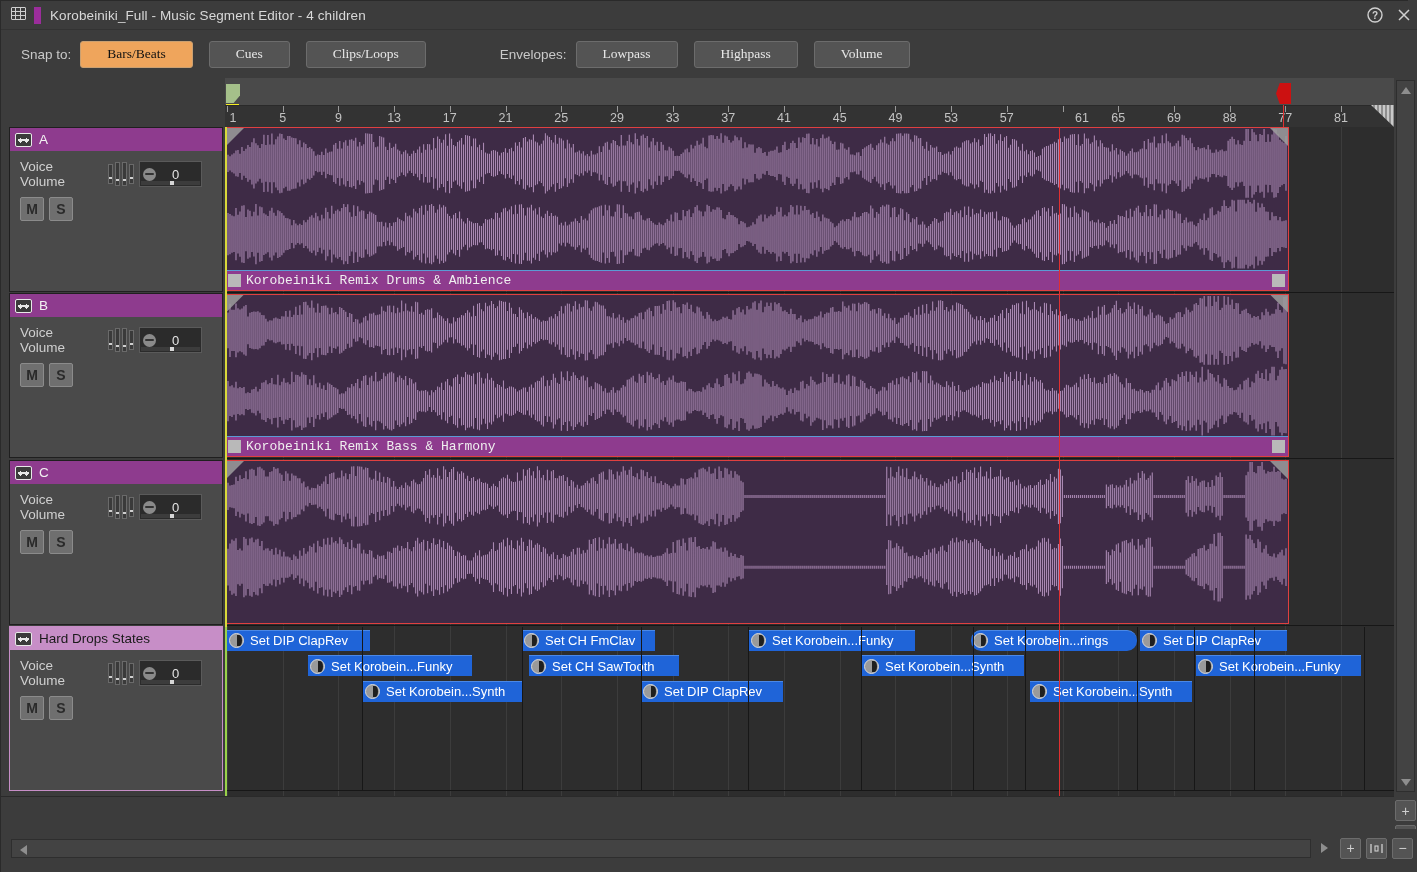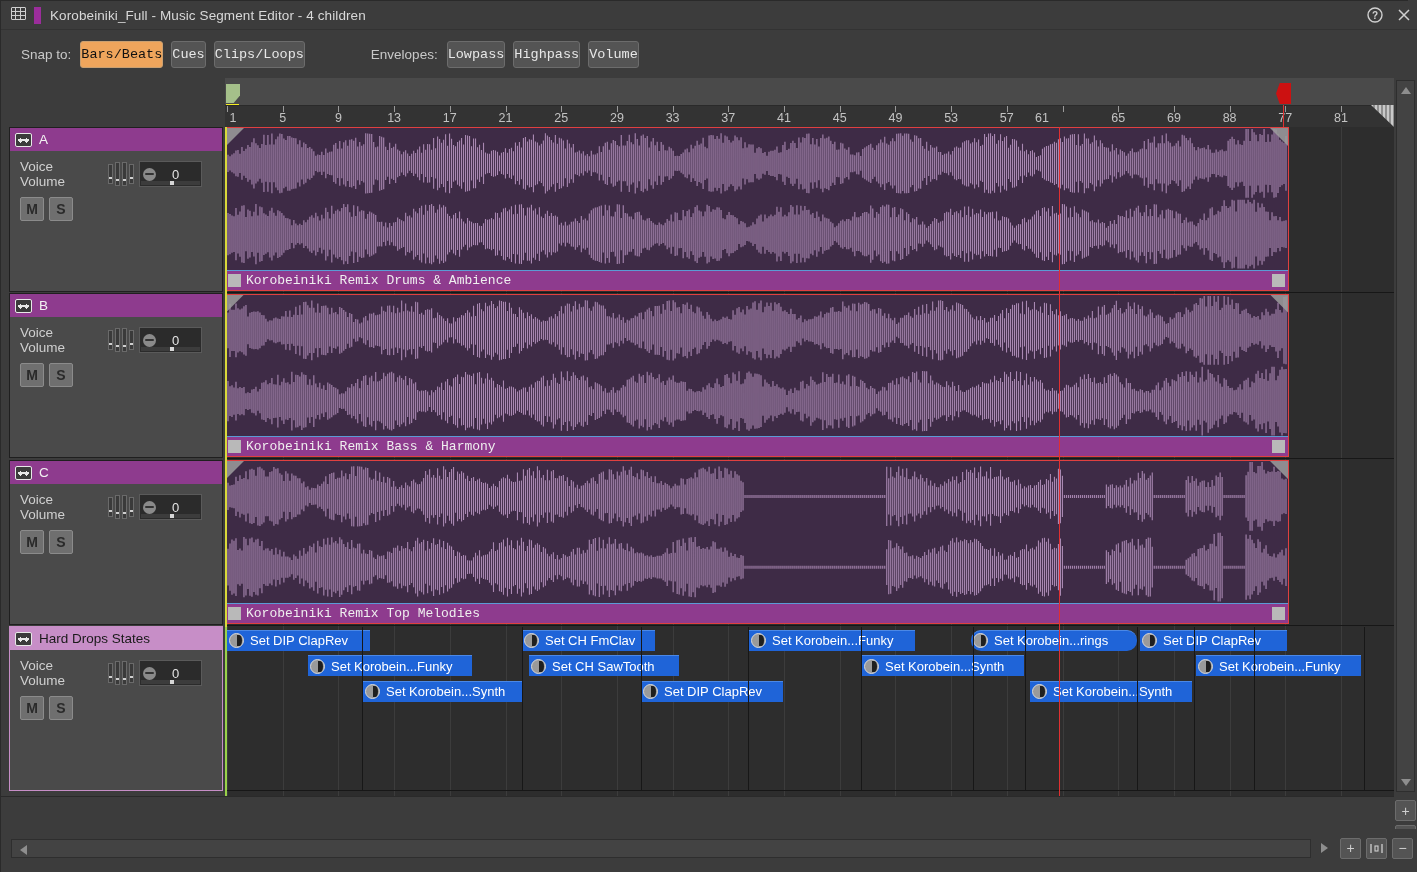--- a/index.html
+++ b/index.html
@@ -49,29 +49,29 @@
   
   .toolbar {
     position: absolute; left: 0; top: 29px; width: 1417px; height: 48px;
     background: #3c3c3c;
     display: flex; align-items: center;
   }
   .tool-label {
     font-size: 13.5px; color: #c9c9c9; margin-right: 9px;
   }
   .tbtn {
-    height: 27px; padding: 0 0;
+    height: 27px; padding: 0 26px;
     background: #545454;
     border: 1px solid #6c6c6c;
     border-radius: 3px;
     color: #e8e8e8;
     font-size: 13.5px;
-    font-family: Liberation Mono, monospace;
+    font-family: Liberation Serif, serif;
     display: inline-flex; align-items: center; justify-content: center;
-    margin-right: 8px;
+    margin-right: 16px;
     cursor: default;
   }
   .tbtn.active {
     background: #efa55c; border-color: #caa071; color: #111;
   }
 
   
   .main {
     position: absolute; left: 0; top: 77px; width: 1417px; height: 795px;
     background: #3c3c3c;
@@ -523,21 +523,21 @@
           <div class="ticknum" style="left: 559px;">41</div>
           <div class="tick" style="left: 614.7px;"></div>
           <div class="ticknum" style="left: 614.7px;">45</div>
           <div class="tick" style="left: 670.4px;"></div>
           <div class="ticknum" style="left: 670.4px;">49</div>
           <div class="tick" style="left: 726.1px;"></div>
           <div class="ticknum" style="left: 726.1px;">53</div>
           <div class="tick" style="left: 781.8px;"></div>
           <div class="ticknum" style="left: 781.8px;">57</div>
           <div class="tick" style="left: 837.5px;"></div>
-          <div class="ticknum" style="left: 801px; padding-left: 32px;">61</div>
+          <div class="ticknum" style="left: 841px; padding-left: 32px;">61</div>
           <div class="tick" style="left: 893.2px;"></div>
           <div class="ticknum" style="left: 893.2px;">65</div>
           <div class="tick" style="left: 948.9px;"></div>
           <div class="ticknum" style="left: 948.9px;">69</div>
           <div class="tick" style="left: 1004.6px;"></div>
           <div class="ticknum" style="left: 1004.6px;">88</div>
           <div class="tick" style="left: 1060.3px;"></div>
           <div class="ticknum" style="left: 1060.3px;">77</div>
           <div class="tick" style="left: 1116px;"></div>
           <div class="ticknum" style="left: 1116px;">81</div>
@@ -605,25 +605,20 @@
         <div class="lane-sep" style="top: 497.5px;"></div>
         <div class="clip" style="left: 0px; top: 333px; width: 1064px; height: 163.5px;">
           <div class="clip-wave" style="height: 141.5px;">
             <svg viewBox="0 0 1064 141.5" preserveAspectRatio="none">
               <path d="M0 24.332087448479946 L0 46.417912551520054 M2 21.68375045067537 L2 49.06624954932463 M4 24.538581265272438 L4 46.21141873472756 M6 23.997853018186238 L6 46.752146981813766 M8 23.43071094857114 L8 47.31928905142886 M10 15.727891621262053 L10 55.02210837873795 M12 19.9220841106782 L12 50.8279158893218 M14 14.242698082345871 L14 56.50730191765413 M16 17.989602276350734 L16 52.76039772364926 M18 16.94991607107922 L18 53.800083928920785 M20 10.139699737554764 L20 60.610300262445236 M22 18.22004603256811 L22 52.529953967431894 M24 8.491830421755154 L24 62.258169578244846 M26 7.785511415889264 L26 62.96448858411074 M28 8.782069876557344 L28 61.967930123442656 M30 14.817029141514894 L30 55.932970858485106 M32 6.1772609140867445 L32 64.57273908591326 M34 5.820166805786567 L34 64.92983319421343 M36 7.6174229454946705 L36 63.13257705450533 M38 9.325537109408891 L38 61.42446289059111 M40 15.48797604918973 L40 55.262023950810274 M42 15.396035303160009 L42 55.353964696839995 M44 10.892267322971826 L44 59.857732677028174 M46 10.326915106515298 L46 60.4230848934847 M48 5.95841427045379 L48 64.79158572954621 M50 7.7858118701382715 L50 62.964188129861725 M52 7.1369599465208005 L52 63.613040053479196 M54 12.221572040355834 L54 58.52842795964416 M56 13.85307165952872 L56 56.89692834047128 M58 20.080528468786344 L58 50.66947153121366 M60 10.157413615448817 L60 60.59258638455118 M62 12.469068915582113 L62 58.28093108441789 M64 19.65972403362146 L64 51.09027596637854 M66 12.51117740971814 L66 58.238822590281856 M68 14.475033660581424 L68 56.274966339418576 M70 14.74018102907052 L70 56.00981897092948 M72 17.18232579790936 L72 53.56767420209064 M74 17.165301461962365 L74 53.584698538037635 M76 22.28140719874713 L76 48.46859280125287 M78 20.482694802810904 L78 50.267305197189096 M80 26.260786821442835 L80 44.489213178557165 M82 25.235650272722445 L82 45.514349727277555 M84 28.679619101962704 L84 42.07038089803729 M86 26.665255933530734 L86 44.08474406646927 M88 26.897309117224836 L88 43.852690882775164 M90 27.201302248853263 L90 43.54869775114673 M92 23.42222991667253 L92 47.327770083327465 M94 24.952089377115158 L94 45.79791062288484 M96 22.80491054279381 L96 47.945089457206194 M98 20.395036470451274 L98 50.354963529548726 M100 15.28391089194021 L100 55.46608910805979 M102 22.947737277717934 L102 47.802262722282066 M104 13.005639812856156 L104 57.74436018714384 M106 11.950156010728012 L106 58.79984398927199 M108 11.61379064105077 L108 59.13620935894923 M110 17.916755020114756 L110 52.833244979885244 M112 16.63717825935942 L112 54.112821740640584 M114 16.730251948999427 L114 54.019748051000576 M116 9.394890558299586 L116 61.355109441700414 M118 15.181967468515268 L118 55.56803253148473 M120 12.177914934725063 L120 58.57208506527493 M122 18.26983751240734 L122 52.480162487592665 M124 12.929233890033732 L124 57.82076610996627 M126 5.53041390951709 L126 65.2195860904829 M128 5.371537491990612 L128 65.37846250800939 M130 15.030520385264722 L130 55.71947961473528 M132 5.372691410813058 L132 65.37730858918694 M134 5.465554975495007 L134 65.28444502450499 M136 5.686597967698383 L136 65.06340203230161 M138 8.521033397113772 L138 62.22896660288623 M140 6.407444920612932 L140 64.34255507938707 M142 7.076281382224874 L142 63.67371861777512 M144 16.506155243730003 L144 54.24384475626999 M146 18.80375045594349 L146 51.94624954405651 M148 17.83182149133617 L148 52.91817850866383 M150 9.732886232220533 L150 61.01711376777946 M152 19.865449929175764 L152 50.88455007082423 M154 11.604049654199287 L154 59.14595034580071 M156 21.109451941796046 L156 49.640548058203954 M158 15.738451532666556 L158 55.01154846733344 M160 21.642183350522977 L160 49.10781664947702 M162 16.07717706455708 L162 54.67282293544292 M164 17.316157873239874 L164 53.433842126760126 M166 25.868362616247932 L166 44.881637383752064 M168 19.982917866155056 L168 50.767082133844944 M170 25.552424248408613 L170 45.19757575159139 M172 28.060632594711976 L172 42.689367405288024 M174 26.051854043793078 L174 44.69814595620692 M176 24.232212207838895 L176 46.5177877921611 M178 27.036481437562635 L178 43.713518562437365 M180 21.523423431180145 L180 49.22657656881985 M182 24.27835179469922 L182 46.47164820530078 M184 25.56877829240123 L184 45.181221707598766 M186 19.928778927669846 L186 50.821221072330154 M188 18.390764098083736 L188 52.359235901916264 M190 21.449097408005905 L190 49.300902591994095 M192 23.36934086413538 L192 47.38065913586462 M194 22.99258566820208 L194 47.75741433179792 M196 20.58904742103058 L196 50.16095257896942 M198 16.98861025616022 L198 53.76138974383978 M200 9.925972147856228 L200 60.82402785214377 M202 13.72792800445383 L202 57.02207199554617 M204 8.314756067658813 L204 62.43524393234119 M206 16.407667514019348 L206 54.34233248598065 M208 14.01960595450307 L208 56.73039404549693 M210 16.764020024224738 L210 53.985979975775265 M212 7.151488755490075 L212 63.59851124450992 M214 14.680441515820696 L214 56.0695584841793 M216 18.292704843095656 L216 52.457295156904344 M218 5.358833779510302 L218 65.3911662204897 M220 8.608410587341538 L220 62.14158941265846 M222 16.02707094735401 L222 54.722929052645995 M224 11.023128364128425 L224 59.726871635871575 M226 7.985211719902171 L226 62.76478828009783 M228 6.045061281230495 L228 64.70493871876951 M230 19.07571284511381 L230 51.67428715488619 M232 10.424743191714676 L232 60.325256808285324 M234 12.870721077453322 L234 57.879278922546675 M236 10.184204546733916 L236 60.565795453266084 M238 11.859079450819149 L238 58.89092054918085 M240 17.812210137968677 L240 52.93778986203132 M242 14.714317356463106 L242 56.035682643536894 M244 19.98507648930009 L244 50.76492351069991 M246 17.014932783520823 L246 53.73506721647918 M248 16.121027535548826 L248 54.628972464451174 M250 19.99465854065489 L250 50.75534145934511 M252 18.477439259235553 L252 52.27256074076445 M254 17.467540614744657 L254 53.28245938525534 M256 21.08113785375749 L256 49.66886214624251 M258 21.922180917615997 L258 48.827819082384 M260 21.38777150449711 L260 49.36222849550289 M262 22.73623474803584 L262 48.01376525196416 M264 27.071584726007963 L264 43.67841527399204 M266 25.351034640624846 L266 45.398965359375154 M268 22.71045719970912 L268 48.03954280029088 M270 25.016375159244973 L270 45.73362484075503 M272 26.23738136611023 L272 44.51261863388977 M274 20.088063844696453 L274 50.66193615530355 M276 17.443517718765147 L276 53.30648228123485 M278 16.20057165504356 L278 54.54942834495644 M280 17.367577718200383 L280 53.38242228179962 M282 13.846371034802775 L282 56.90362896519723 M284 17.665913282288763 L284 53.08408671771124 M286 20.21478068151078 L286 50.53521931848922 M288 20.91198461948104 L288 49.83801538051896 M290 20.62679410136939 L290 50.12320589863061 M292 11.616519146544842 L292 59.133480853455154 M294 19.668415790658557 L294 51.08158420934144 M296 19.585275624279873 L296 51.16472437572013 M298 8.21071449579026 L298 62.539285504209744 M300 14.662750626144351 L300 56.08724937385565 M302 8.863669515961206 L302 61.886330484038794 M304 6.977320994942453 L304 63.77267900505755 M306 14.463890343490341 L306 56.28610965650966 M308 10.280780923830886 L308 60.46921907616911 M310 17.192072198029997 L310 53.55792780197 M312 5.360755396589543 L312 65.38924460341046 M314 9.189254540609781 L314 61.56074545939022 M316 16.731956557628894 L316 54.01804344237111 M318 14.116302507143946 L318 56.63369749285606 M320 19.34930837543109 L320 51.40069162456891 M322 8.7398933772374 L322 62.0101066227626 M324 19.14908520824909 L324 51.60091479175091 M326 10.22875040677296 L326 60.52124959322704 M328 9.097321193714631 L328 61.652678806285365 M330 17.022425795926708 L330 53.72757420407329 M332 17.1962159966513 L332 53.553784003348696 M334 14.855114724208281 L334 55.89488527579172 M336 15.09326555355505 L336 55.65673444644495 M338 14.003746125139052 L338 56.74625387486095 M340 19.892949369429033 L340 50.85705063057097 M342 16.371136178703992 L342 54.37886382129601 M344 25.09927731957818 L344 45.65072268042182 M346 18.902728503086387 L346 51.84727149691361 M348 20.549684178753246 L348 50.200315821246754 M350 26.52357658592306 L350 44.22642341407694 M352 23.774669557120433 L352 46.97533044287957 M354 27.752991444187955 L354 42.997008555812045 M356 24.70970288950162 L356 46.04029711049838 M358 24.23994137698346 L358 46.51005862301654 M360 22.06337979223321 L360 48.686620207766794 M362 19.872196355410694 L362 50.87780364458931 M364 22.21197006999031 L364 48.538029930009685 M366 17.2922176675113 L366 53.457782332488705 M368 16.27492977862339 L368 54.47507022137661 M370 20.05539767455077 L370 50.69460232544923 M372 22.763783071682596 L372 47.986216928317404 M374 12.987424792513107 L374 57.76257520748689 M376 11.584967989310602 L376 59.1650320106894 M378 10.616058988514744 L378 60.133941011485256 M380 18.49390423035358 L380 52.25609576964642 M382 18.826488409133333 L382 51.92351159086667 M384 8.142331938696383 L384 62.60766806130361 M386 8.869073532058927 L386 61.88092646794107 M388 13.286358862067583 L388 57.46364113793241 M390 18.133808210053783 L390 52.616191789946214 M392 10.479044902593426 L392 60.27095509740657 M394 14.447336317317273 L394 56.30266368268273 M396 10.760636450079367 L396 59.98936354992063 M398 5.337541686899193 L398 65.41245831310081 M400 9.510157829174588 L400 61.23984217082541 M402 13.684112455701573 L402 57.06588754429843 M404 8.791497615197379 L404 61.95850238480262 M406 5.789211680715457 L406 64.96078831928455 M408 14.88544516691583 L408 55.86455483308417 M410 16.19228815891467 L410 54.55771184108533 M412 12.35500250047269 L412 58.39499749952731 M414 18.296324395778072 L414 52.45367560422193 M416 8.416759421768315 L416 62.33324057823168 M418 9.194885803281181 L418 61.55511419671882 M420 15.243530105928695 L420 55.5064698940713 M422 10.975704329756628 L422 59.774295670243376 M424 17.033242928064976 L424 53.71675707193502 M426 15.320579517880983 L426 55.42942048211901 M428 21.112273776829873 L428 49.63772622317013 M430 15.30655561913878 L430 55.44344438086122 M432 22.18210004673643 L432 48.56789995326357 M434 22.2839757359736 L434 48.4660242640264 M436 19.992588275330952 L436 50.75741172466905 M438 24.086312716176586 L438 46.663687283823414 M440 21.71042539758951 L440 49.03957460241049 M442 23.06187772797352 L442 47.688122272026476 M444 24.499900868793077 L444 46.25009913120692 M446 27.21766231528622 L446 43.53233768471378 M448 25.297940130003056 L448 45.452059869996944 M450 22.635021670861406 L450 48.114978329138594 M452 24.47900671147417 L452 46.27099328852583 M454 24.59370383840031 L454 46.15629616159969 M456 17.141445638651795 L456 53.608554361348205 M458 17.827008919692993 L458 52.92299108030701 M460 23.500716172886555 L460 47.249283827113445 M462 18.106318883233676 L462 52.643681116766324 M464 17.240001009771053 L464 53.50999899022895 M466 16.299006026245085 L466 54.45099397375492 M468 17.621589432434583 L468 53.12841056756542 M470 11.43298511471724 L470 59.31701488528276 M472 16.32725921166813 L472 54.422740788331865 M474 8.56954806265609 L474 62.18045193734391 M476 7.401106334437738 L476 63.34889366556226 M478 6.829369771816207 L478 63.920630228183796 M480 8.339121945769524 L480 62.41087805423048 M482 10.525770701683086 L482 60.224229298316914 M484 5.650217598461612 L484 65.09978240153839 M486 12.749748569343627 L486 58.00025143065638 M488 12.17642764484965 L488 58.57357235515035 M490 7.5128046521590655 L490 63.23719534784094 M492 18.120598178241583 L492 52.62940182175842 M494 5.5600078690848065 L494 65.18999213091519 M496 10.00444364331518 L496 60.745556356684816 M498 16.832220969204553 L498 53.917779030795444 M500 6.634783300676887 L500 64.11521669932311 M502 7.524787496704782 L502 63.22521250329522 M504 13.145717105736338 L504 57.60428289426366 M506 9.797207571690784 L506 60.952792428309216 M508 16.752573574739046 L508 53.997426425260954 M510 10.156811023958145 L510 60.59318897604186 M512 13.19982414963474 L512 57.550175850365264 M514 14.604407731728244 L514 56.145592268271756 M516 19.85758501629421 L516 50.89241498370579 M518 21.220854277667932 L518 49.52914572233207 M520 33.875 L520 36.875 M522 33.875 L522 36.875 M524 33.875 L524 36.875 M526 33.875 L526 36.875 M528 33.875 L528 36.875 M530 33.875 L530 36.875 M532 33.875 L532 36.875 M534 33.875 L534 36.875 M536 33.875 L536 36.875 M538 33.875 L538 36.875 M540 33.875 L540 36.875 M542 33.875 L542 36.875 M544 33.875 L544 36.875 M546 33.875 L546 36.875 M548 33.875 L548 36.875 M550 33.875 L550 36.875 M552 33.875 L552 36.875 M554 33.875 L554 36.875 M556 33.875 L556 36.875 M558 33.875 L558 36.875 M560 33.875 L560 36.875 M562 33.875 L562 36.875 M564 33.875 L564 36.875 M566 33.875 L566 36.875 M568 33.875 L568 36.875 M570 33.875 L570 36.875 M572 33.875 L572 36.875 M574 33.875 L574 36.875 M576 33.875 L576 36.875 M578 33.875 L578 36.875 M580 33.875 L580 36.875 M582 33.875 L582 36.875 M584 33.875 L584 36.875 M586 33.875 L586 36.875 M588 33.875 L588 36.875 M590 33.875 L590 36.875 M592 33.875 L592 36.875 M594 33.875 L594 36.875 M596 33.875 L596 36.875 M598 33.875 L598 36.875 M600 33.875 L600 36.875 M602 33.875 L602 36.875 M604 33.875 L604 36.875 M606 33.875 L606 36.875 M608 33.875 L608 36.875 M610 33.875 L610 36.875 M612 33.875 L612 36.875 M614 33.875 L614 36.875 M616 33.875 L616 36.875 M618 33.875 L618 36.875 M620 33.875 L620 36.875 M622 33.875 L622 36.875 M624 33.875 L624 36.875 M626 33.875 L626 36.875 M628 33.875 L628 36.875 M630 33.875 L630 36.875 M632 33.875 L632 36.875 M634 33.875 L634 36.875 M636 33.875 L636 36.875 M638 33.875 L638 36.875 M640 33.875 L640 36.875 M642 33.875 L642 36.875 M644 33.875 L644 36.875 M646 33.875 L646 36.875 M648 33.875 L648 36.875 M650 33.875 L650 36.875 M652 33.875 L652 36.875 M654 33.875 L654 36.875 M656 33.875 L656 36.875 M658 33.875 L658 36.875 M660 33.875 L660 36.875 M662 5.8708678193816475 L662 64.87913218061836 M664 17.372464222593546 L664 53.37753577740645 M666 6.340536134045966 L666 64.40946386595404 M668 15.52028184505799 L668 55.229718154942006 M670 16.78879528341069 L670 53.96120471658931 M672 10.969896217782793 L672 59.78010378221721 M674 5.6153849779206695 L674 65.13461502207933 M676 14.785362433671004 L676 55.964637566328996 M678 7.717512268058531 L678 63.03248773194147 M680 16.227205169819722 L680 54.522794830180274 M682 7.3157347737282485 L682 63.43426522627175 M684 17.99821558539713 L684 52.75178441460287 M686 18.186707368229328 L686 52.56329263177067 M688 15.146552622435923 L688 55.60344737756408 M690 10.374997818799912 L690 60.37500218120009 M692 16.180955135722762 L692 54.56904486427724 M694 18.170368482581402 L694 52.5796315174186 M696 13.421389090310559 L696 57.328610909689445 M698 16.998482432706574 L698 53.751517567293426 M700 20.51530551355051 L700 50.23469448644949 M702 16.966088027217147 L702 53.78391197278285 M704 24.535541070194007 L704 46.21445892980599 M706 19.529845506602342 L706 51.22015449339766 M708 24.747833628033334 L708 46.002166371966666 M710 22.195995608750394 L710 48.554004391249606 M712 26.001183466903967 L712 44.74881653309603 M714 26.35657650769869 L714 44.39342349230131 M716 23.252214784022527 L716 47.49778521597747 M718 24.800521539932127 L718 45.94947846006787 M720 20.566970723160402 L720 50.1830292768396 M722 22.154197001539885 L722 48.595802998460115 M724 17.950411402643947 L724 52.79958859735605 M726 20.404849228390045 L726 50.34515077160995 M728 15.473924054335296 L728 55.2760759456647 M730 18.89385698187338 L730 51.856143018126616 M732 15.149030452303204 L732 55.60096954769679 M734 22.42688448364595 L734 48.32311551635405 M736 21.047849042671167 L736 49.70215095732883 M738 10.97434813816243 L738 59.775651861837574 M740 18.981473445680326 L740 51.76852655431968 M742 8.521135555155972 L742 62.22886444484403 M744 10.883795525165304 L744 59.866204474834696 M746 9.080021737093162 L746 61.66997826290684 M748 11.787382280704655 L748 58.962617719295345 M750 6.423795495683631 L750 64.32620450431637 M752 17.1094307368807 L752 53.6405692631193 M754 11.374163926708107 L754 59.37583607329189 M756 5.390496908968572 L756 65.35950309103143 M758 15.402158828010624 L758 55.34784117198937 M760 15.217366689450724 L760 55.53263331054927 M762 10.454422344873574 L762 60.29557765512642 M764 17.39695833382582 L764 53.35304166617418 M766 5.944791951716823 L766 64.80520804828318 M768 17.63751894552919 L768 53.112481054470805 M770 16.020872554076334 L770 54.729127445923666 M772 15.790994948816962 L772 54.95900505118304 M774 15.356613012425903 L774 55.3933869875741 M776 8.780820173259993 L776 61.96917982674 M778 15.449693273887483 L778 55.30030672611252 M780 18.567899169440064 L780 52.18210083055993 M782 16.644907287277846 L782 54.105092712722154 M784 15.887500875380699 L784 54.862499124619305 M786 20.79012471273436 L786 49.95987528726564 M788 20.737605886280534 L788 50.012394113719466 M790 19.304728353495726 L790 51.445271646504274 M792 24.285016208570347 L792 46.46498379142965 M794 18.386288278955103 L794 52.36371172104489 M796 22.820340992325054 L796 47.92965900767494 M798 27.474912524490414 L798 43.27508747550959 M800 25.25827830518079 L800 45.491721694819205 M802 26.390352548921594 L802 44.3596474510784 M804 24.44906955438052 L804 46.30093044561948 M806 24.037428210371125 L806 46.712571789628875 M808 27.082986022170576 L808 43.66701397782943 M810 24.585108300995138 L810 46.16489169900486 M812 23.983685599076654 L812 46.76631440092335 M814 21.02388569279011 L814 49.72611430720989 M816 18.849104151482152 L816 51.90089584851785 M818 23.917748797339293 L818 46.83225120266071 M820 23.26969527907948 L820 47.480304720920515 M822 17.950217145990404 L822 52.79978285400959 M824 19.245945904212167 L824 51.504054095787836 M826 12.926597669174903 L826 57.8234023308251 M828 20.71840396767731 L828 50.03159603232269 M830 15.655507413302356 L830 55.09449258669764 M832 17.412191300717062 L832 53.33780869928294 M834 7.731932993811753 L834 63.01806700618825 M836 8.512142491135087 L836 62.23785750886491 M838 14.66519603112112 L838 56.08480396887888 M840 33.875 L840 36.875 M842 33.875 L842 36.875 M844 33.875 L844 36.875 M846 33.875 L846 36.875 M848 33.875 L848 36.875 M850 33.875 L850 36.875 M852 33.875 L852 36.875 M854 33.875 L854 36.875 M856 33.875 L856 36.875 M858 33.875 L858 36.875 M860 33.875 L860 36.875 M862 33.875 L862 36.875 M864 33.875 L864 36.875 M866 33.875 L866 36.875 M868 33.875 L868 36.875 M870 33.875 L870 36.875 M872 33.875 L872 36.875 M874 33.875 L874 36.875 M876 33.875 L876 36.875 M878 33.875 L878 36.875 M880 33.875 L880 36.875 M882 23.52614902957407 L882 47.22385097042593 M884 25.649239504251064 L884 45.100760495748936 M886 23.803550397389802 L886 46.9464496026102 M888 23.369874396888253 L888 47.38012560311175 M890 27.0100915316422 L890 43.7399084683578 M892 24.26023698109247 L892 46.48976301890753 M894 26.145453509375454 L894 44.60454649062454 M896 24.549896546422623 L896 46.20010345357738 M898 26.623884015035802 L898 44.1261159849642 M900 23.797779169839714 L900 46.952220830160286 M902 18.928875171961753 L902 51.82112482803825 M904 25.42759803260776 L904 45.32240196739224 M906 16.704105164037397 L906 54.0458948359626 M908 22.580615290223875 L908 48.169384709776125 M910 19.3633278055056 L910 51.386672194494395 M912 19.550129739723666 L912 51.199870260276334 M914 11.867398568724077 L914 58.88260143127592 M916 16.977547543632618 L916 53.77245245636738 M918 9.960530663283926 L918 60.789469336716074 M920 12.49024234197611 L920 58.25975765802389 M922 18.65127837811542 L922 52.09872162188458 M924 16.92749012572823 L924 53.82250987427177 M926 14.582447354088647 L926 56.16755264591136 M928 11.436006095813902 L928 59.3139939041861 M930 33.875 L930 36.875 M932 33.875 L932 36.875 M934 33.875 L934 36.875 M936 33.875 L936 36.875 M938 33.875 L938 36.875 M940 33.875 L940 36.875 M942 33.875 L942 36.875 M944 33.875 L944 36.875 M946 33.875 L946 36.875 M948 33.875 L948 36.875 M950 33.875 L950 36.875 M952 33.875 L952 36.875 M954 33.875 L954 36.875 M956 33.875 L956 36.875 M958 33.875 L958 36.875 M960 33.875 L960 36.875 M962 18.98356995880674 L962 51.76643004119326 M964 15.161841430261166 L964 55.58815856973884 M966 21.649218104545586 L966 49.10078189545442 M968 14.975859014728247 L968 55.77414098527176 M970 19.99006839433563 L970 50.75993160566437 M972 17.418124857036556 L972 53.33187514296344 M974 24.704820455908923 L974 46.04517954409108 M976 21.30358208039832 L976 49.44641791960168 M978 19.63740189690055 L978 51.11259810309945 M980 19.510248022962777 L980 51.23975197703722 M982 25.879875083528134 L982 44.870124916471866 M984 21.30877607741761 L984 49.441223922582395 M986 26.032084850674494 L986 44.717915149325506 M988 19.09449795623047 L988 51.65550204376953 M990 24.74399499983466 L990 46.006005000165345 M992 14.622541962810402 L992 56.1274580371896 M994 15.884043929680193 L994 54.86595607031981 M996 11.466870027623834 L996 59.283129972376166 M998 16.01704859631732 L998 54.73295140368268 M1000 33.875 L1000 36.875 M1002 33.875 L1002 36.875 M1004 33.875 L1004 36.875 M1006 33.875 L1006 36.875 M1008 33.875 L1008 36.875 M1010 33.875 L1010 36.875 M1012 33.875 L1012 36.875 M1014 33.875 L1014 36.875 M1016 33.875 L1016 36.875 M1018 33.875 L1018 36.875 M1020 33.875 L1020 36.875 M1022 14.175733307590647 L1022 56.57426669240935 M1024 10.73868329004706 L1024 60.011316709952936 M1026 1.1009100042813742 L1026 69.64908999571863 M1028 1 L1028 69.75 M1030 10.988284155265717 L1030 59.76171584473428 M1032 12.203303611308737 L1032 58.54669638869126 M1034 5.05742188232302 L1034 65.69257811767699 M1036 4.880071580027156 L1036 65.86992841997284 M1038 1 L1038 69.75 M1040 8.656009378335973 L1040 62.09399062166403 M1042 12.482420168663108 L1042 58.26757983133689 M1044 10.226092515722687 L1044 60.523907484277316 M1046 10.951588013555536 L1046 59.798411986444464 M1048 10.524349726697192 L1048 60.225650273302804 M1050 5.832879534440693 L1050 64.91712046555931 M1052 10.998089243981205 L1052 59.751910756018795 M1054 10.112276496211116 L1054 60.637723503788884 M1056 10.53347446619652 L1056 60.21652553380348 M1058 17.444749465556942 L1058 53.30525053444306 M1060 18.466990870170388 L1060 52.28300912982961 M1062 17.81092467268941 L1062 52.93907532731059 " transform="translate(0,0)" stroke="#a988b2" stroke-width="1.1" fill="none"></path>
               <path d="M0 16.30393838734411 L0 54.44606161265589 M2 17.015825684887194 L2 53.73417431511281 M4 11.862863514744255 L4 58.887136485255745 M6 7.628110701435308 L6 63.121889298564696 M8 8.925261895778277 L8 61.82473810422172 M10 6.509544787122067 L10 64.24045521287793 M12 18.281844580940838 L12 52.46815541905916 M14 16.70711445956084 L14 54.04288554043916 M16 18.662721368654353 L16 52.08727863134565 M18 5.358833779510309 L18 65.3911662204897 M20 7.080734022724048 L20 63.669265977275955 M22 13.486809987330815 L22 57.263190012669185 M24 6.654217672964624 L24 64.09578232703538 M26 5.719457324140677 L26 65.03054267585932 M28 10.616096020749833 L28 60.133903979250164 M30 7.788510590040797 L30 62.9614894099592 M32 6.969259364658537 L32 63.78074063534146 M34 14.337432756572557 L34 56.412567243427446 M36 9.372872988531356 L36 61.377127011468644 M38 18.561437326351438 L38 52.18856267364856 M40 16.658431881410348 L40 54.09156811858965 M42 16.492021233871785 L42 54.25797876612822 M44 18.94943119871547 L44 51.80056880128453 M46 17.171016643148416 L46 53.57898335685158 M48 23.095048775613854 L48 47.654951224386146 M50 16.09284073471229 L50 54.65715926528771 M52 22.479784772538363 L52 48.270215227461634 M54 17.98593807422484 L54 52.76406192577516 M56 24.631982002844147 L56 46.11801799715585 M58 20.055837679419852 L58 50.69416232058015 M60 24.795593521161862 L60 45.95440647883814 M62 24.723914635115577 L62 46.02608536488442 M64 25.77697428780015 L64 44.97302571219985 M66 28.180767532025396 L66 42.5692324679746 M68 22.71045719970919 L68 48.03954280029081 M70 24.431564377780436 L70 46.31843562221957 M72 26.893451195465218 L72 43.85654880453478 M74 18.72231215399272 L74 52.02768784600728 M76 24.096014628981607 L76 46.65398537101839 M78 16.20057165504356 L78 54.54942834495644 M80 22.04500636337832 L80 48.70499363662168 M82 19.665371733056 L82 51.084628266944 M84 13.896616392081395 L84 56.8533836079186 M86 15.22013637473722 L86 55.52986362526278 M88 11.740425329755624 L88 59.009574670244376 M90 20.629160242329448 L90 50.12083975767055 M92 8.985681214111377 L92 61.76431878588862 M94 14.623643158747736 L94 56.12635684125226 M96 15.1425421411544 L96 55.6074578588456 M98 6.958789673960766 L98 63.791210326039234 M100 12.711334325761264 L100 58.038665674238736 M102 6.038002839193819 L102 64.71199716080618 M104 13.083368681107988 L104 57.666631318892016 M106 5.483617106702461 L106 65.26638289329753 M108 10.799543030065596 L108 59.95045696993441 M110 9.164287967512251 L110 61.58571203248775 M112 11.79534857268759 L112 58.95465142731241 M114 5.510059827719061 L114 65.23994017228094 M116 7.849898002273104 L116 62.90010199772689 M118 12.303864155189796 L118 58.4461358448102 M120 15.131944933365343 L120 55.61805506663465 M122 10.55459150759258 L122 60.195408492407424 M124 17.35553863017208 L124 53.39446136982792 M126 8.328616770137941 L126 62.42138322986206 M128 15.723462968172225 L128 55.02653703182777 M130 16.378573942088316 L130 54.371426057911684 M132 11.922441639651993 L132 58.82755836034801 M134 11.846883448891937 L134 58.90311655110806 M136 21.7403225679177 L136 49.0096774320823 M138 18.043259400953293 L138 52.70674059904671 M140 21.823449236021546 L140 48.926550763978454 M142 22.249650057283056 L142 48.500349942716944 M144 18.32308529312173 L144 52.42691470687827 M146 18.902728503086387 L146 51.84727149691361 M148 25.676192797321562 L148 45.07380720267844 M150 27.29112845537503 L150 43.45887154462497 M152 22.898990378725998 L152 47.851009621274 M154 24.491612067205505 L154 46.25838793279449 M156 23.905273249877894 L156 46.844726750122106 M158 23.544965217147663 L158 47.20503478285234 M160 27.204431577159397 L160 43.5455684228406 M162 19.872196355410694 L162 50.87780364458931 M164 19.94539125640744 L164 50.80460874359256 M166 21.206595884693428 L166 49.54340411530657 M168 16.05399045652907 L168 54.69600954347093 M170 16.004045439519697 L170 54.7459545604803 M172 13.711354776195435 L172 57.038645223804565 M174 19.075599958351052 L174 51.67440004164895 M176 14.309165289114983 L176 56.440834710885014 M178 16.837698123707955 L178 53.91230187629205 M180 16.264420799634376 L180 54.48557920036562 M182 10.321004259866712 L182 60.42899574013329 M184 17.46080041231213 L184 53.289199587687875 M186 19.494919694456286 L186 51.255080305543714 M188 15.3718743417196 L188 55.378125658280396 M190 8.926674745426144 L190 61.82332525457386 M192 5.994226208779658 L192 64.75577379122035 M194 11.771027665621105 L194 58.978972334378895 M196 10.197233721611997 L196 60.552766278388006 M198 8.0333224508209 L198 62.716677549179096 M200 18.654329687351243 L200 52.09567031264876 M202 9.32853834598113 L202 61.42146165401887 M204 16.913575678740575 L204 53.83642432125943 M206 11.317656373425283 L206 59.43234362657472 M208 6.415336504280191 L208 64.33466349571981 M210 13.115841185591037 L210 57.63415881440896 M212 12.306030164131705 L212 58.443969835868295 M214 7.718694469327534 L214 63.03130553067247 M216 15.402604727164398 L216 55.3473952728356 M218 9.194885803281181 L218 61.55511419671882 M220 17.274963020493864 L220 53.475036979506136 M222 10.975704329756628 L222 59.774295670243376 M224 13.725705562771324 L224 57.024294437228676 M226 14.635202231518385 L226 56.114797768481615 M228 18.3277742328987 L228 52.422225767101295 M230 24.238716708808667 L230 46.51128329119133 M232 19.852199585740927 L232 50.89780041425907 M234 20.76492237584219 L234 49.98507762415781 M236 24.268793926598327 L236 46.48120607340167 M238 23.15988619591787 L238 47.59011380408213 M240 23.719571241233165 L240 47.03042875876683 M242 28.574470169852535 L242 42.17552983014747 M244 28.790191571265982 L244 41.959808428734014 M246 28.72321219577163 L246 42.02678780422837 M248 25.376393686262205 L248 45.373606313737795 M250 21.04062681729689 L250 49.70937318270311 M252 23.697409147030086 L252 47.052590852969914 M254 18.412194395611113 L254 52.33780560438889 M256 24.74452828712107 L256 46.00547171287893 M258 23.45260425234717 L258 47.29739574765283 M260 23.043583820123246 L260 47.706416179876754 M262 22.467913276224763 L262 48.28208672377524 M264 19.657647727790767 L264 51.09235227220923 M266 17.36388256910125 L266 53.38611743089875 M268 10.50425880365274 L268 60.24574119634726 M270 19.30885060801927 L270 51.44114939198073 M272 17.986622820811107 L272 52.76337717918889 M274 11.217211536661566 L274 59.532788463338434 M276 10.583838244716532 L276 60.16616175528347 M278 7.816517752334434 L278 62.933482247665566 M280 14.740346176725616 L280 56.009653823274384 M282 5.951776177337564 L282 64.79822382266244 M284 13.527628971702637 L284 57.22237102829736 M286 8.516842642403528 L286 62.23315735759647 M288 16.238845378817683 L288 54.511154621182314 M290 17.555712438253142 L290 53.19428756174686 M292 8.778052680377524 L292 61.97194731962247 M294 13.754069518150661 L294 56.99593048184934 M296 5.936568117695607 L296 64.8134318823044 M298 9.90825459617973 L298 60.84174540382027 M300 19.301213295457657 L300 51.44878670454234 M302 14.34653667732464 L302 56.403463322675364 M304 7.798188148641863 L304 62.95181185135814 M306 8.506057440316809 L306 62.24394255968319 M308 16.095053397532574 L308 54.654946602467426 M310 12.908921022281046 L310 57.84107897771895 M312 11.55441836308077 L312 59.19558163691923 M314 12.908315751820545 L314 57.841684248179455 M316 20.224196170656224 L316 50.52580382934377 M318 15.249591855860622 L318 55.50040814413938 M320 16.71300175567287 L320 54.03699824432713 M322 21.927878590627895 L322 48.8221214093721 M324 24.507500276682848 L324 46.24249972331715 M326 22.382003706843918 L326 48.36799629315608 M328 20.53343527451046 L328 50.21656472548954 M330 27.20633348281776 L330 43.54366651718224 M332 23.22488528240271 L332 47.52511471759729 M334 27.635247815032965 L334 43.11475218496703 M336 26.17283406080262 L336 44.57716593919738 M338 22.250368999456697 L338 48.4996310005433 M340 23.396047835310714 L340 47.35395216468929 M342 25.022143634341912 L342 45.727856365658084 M344 24.17584954926585 L344 46.57415045073415 M346 20.091206861988482 L346 50.65879313801152 M348 17.239737481793465 L348 53.51026251820653 M350 22.763272750254053 L350 47.98672724974595 M352 16.0283054601078 L352 54.7216945398922 M354 16.029178102466066 L354 54.72082189753394 M356 22.05280229951068 L356 48.69719770048932 M358 18.418591333921672 L358 52.33140866607833 M360 21.08193570502548 L360 49.66806429497452 M362 18.085071257145227 L362 52.66492874285477 M364 7.974606783864669 L364 62.77539321613533 M366 12.240080056636714 L366 58.509919943363286 M368 7.206888290508836 L368 63.543111709491164 M370 6.293376448193239 L370 64.45662355180676 M372 18.89042690420502 L372 51.85957309579498 M374 5.62027136614763 L374 65.12972863385237 M376 16.4067910893355 L376 54.3432089106645 M378 8.090711047658345 L378 62.659288952341655 M380 16.71214836717867 L380 54.03785163282133 M382 12.062488023819874 L382 58.687511976180126 M384 5.58701873268198 L384 65.16298126731802 M386 12.547722789393802 L386 58.2022772106062 M388 11.814464955202453 L388 58.93553504479755 M390 7.213553039266184 L390 63.53644696073381 M392 17.10946361044494 L392 53.64053638955506 M394 12.015391980298087 L394 58.73460801970191 M396 11.142837763329489 L396 59.60716223667051 M398 16.644526417543815 L398 54.105473582456185 M400 18.138591011158173 L400 52.61140898884183 M402 11.843039394187258 L402 58.90696060581274 M404 19.434790177120306 L404 51.315209822879694 M406 15.074174356357108 L406 55.675825643642895 M408 16.754883447786447 L408 53.99511655221355 M410 21.495949810523516 L410 49.25405018947649 M412 20.57051276080631 L412 50.17948723919369 M414 21.556448097624813 L414 49.19355190237519 M416 20.80091818251222 L416 49.94908181748778 M418 21.83686071748566 L418 48.91313928251434 M420 23.96525589901697 L420 46.78474410098303 M422 23.388001520140975 L422 47.361998479859025 M424 24.748793137850498 L424 46.0012068621495 M426 23.507121825877775 L426 47.242878174122225 M428 25.29104693594351 L428 45.45895306405649 M430 24.87540180264738 L430 45.87459819735262 M432 24.057806471774114 L432 46.692193528225886 M434 24.055548046098224 L434 46.694451953901776 M436 24.0128091674836 L436 46.737190832516404 M438 22.132538113241438 L438 48.61746188675856 M440 20.73611116518688 L440 50.013888834813116 M442 16.49915506506241 L442 54.25084493493759 M444 22.002670747046977 L444 48.74732925295302 M446 21.155102492439084 L446 49.594897507560916 M448 10.283689713311208 L448 60.466310286688795 M450 21.070632876139726 L450 49.679367123860274 M452 8.611774576451964 L452 62.138225423548036 M454 7.892521192909246 L454 62.85747880709076 M456 14.271515530467571 L456 56.47848446953243 M458 6.79599635992621 L458 63.95400364007379 M460 10.987339103464443 L460 59.76266089653556 M462 18.843636679052953 L462 51.90636332094705 M464 5.931968703712087 L464 64.81803129628791 M466 5.406387186409372 L466 65.34361281359062 M468 10.339204405989804 L468 60.410795594010196 M470 5.320667115590684 L470 65.42933288440932 M472 15.121207474047225 L472 55.628792525952775 M474 14.136084011258184 L474 56.613915988741816 M476 17.17915069292044 L476 53.570849307079556 M478 16.18796439859524 L478 54.56203560140476 M480 16.895585446744064 L480 53.854414553255936 M482 15.320581983563425 L482 55.42941801643657 M484 17.86230783341967 L484 52.88769216658033 M486 14.73089721578025 L486 56.019102784219754 M488 9.494153858326975 L488 61.255846141673025 M490 10.374997818799912 L490 60.37500218120009 M492 17.004242308247193 L492 53.74575769175281 M494 17.012881342821903 L494 53.7371186571781 M496 15.686498632607162 L496 55.06350136739284 M498 20.076115473358765 L498 50.67388452664123 M500 15.738389367139657 L500 55.01161063286034 M502 18.692704767071678 L502 52.057295232928325 M504 25.089448658390584 L504 45.66055134160942 M506 20.9564595899836 L506 49.793540410016405 M508 24.362186258708512 L508 46.38781374129149 M510 22.195995608750394 L510 48.554004391249606 M512 25.74876481417838 L512 45.00123518582162 M514 26.298716328155862 L514 44.45128367184414 M516 23.252214784022527 L516 47.49778521597747 M518 23.95602210230666 L518 46.79397789769334 M520 33.875 L520 36.875 M522 33.875 L522 36.875 M524 33.875 L524 36.875 M526 33.875 L526 36.875 M528 33.875 L528 36.875 M530 33.875 L530 36.875 M532 33.875 L532 36.875 M534 33.875 L534 36.875 M536 33.875 L536 36.875 M538 33.875 L538 36.875 M540 33.875 L540 36.875 M542 33.875 L542 36.875 M544 33.875 L544 36.875 M546 33.875 L546 36.875 M548 33.875 L548 36.875 M550 33.875 L550 36.875 M552 33.875 L552 36.875 M554 33.875 L554 36.875 M556 33.875 L556 36.875 M558 33.875 L558 36.875 M560 33.875 L560 36.875 M562 33.875 L562 36.875 M564 33.875 L564 36.875 M566 33.875 L566 36.875 M568 33.875 L568 36.875 M570 33.875 L570 36.875 M572 33.875 L572 36.875 M574 33.875 L574 36.875 M576 33.875 L576 36.875 M578 33.875 L578 36.875 M580 33.875 L580 36.875 M582 33.875 L582 36.875 M584 33.875 L584 36.875 M586 33.875 L586 36.875 M588 33.875 L588 36.875 M590 33.875 L590 36.875 M592 33.875 L592 36.875 M594 33.875 L594 36.875 M596 33.875 L596 36.875 M598 33.875 L598 36.875 M600 33.875 L600 36.875 M602 33.875 L602 36.875 M604 33.875 L604 36.875 M606 33.875 L606 36.875 M608 33.875 L608 36.875 M610 33.875 L610 36.875 M612 33.875 L612 36.875 M614 33.875 L614 36.875 M616 33.875 L616 36.875 M618 33.875 L618 36.875 M620 33.875 L620 36.875 M622 33.875 L622 36.875 M624 33.875 L624 36.875 M626 33.875 L626 36.875 M628 33.875 L628 36.875 M630 33.875 L630 36.875 M632 33.875 L632 36.875 M634 33.875 L634 36.875 M636 33.875 L636 36.875 M638 33.875 L638 36.875 M640 33.875 L640 36.875 M642 33.875 L642 36.875 M644 33.875 L644 36.875 M646 33.875 L646 36.875 M648 33.875 L648 36.875 M650 33.875 L650 36.875 M652 33.875 L652 36.875 M654 33.875 L654 36.875 M656 33.875 L656 36.875 M658 33.875 L658 36.875 M660 33.875 L660 36.875 M662 17.569788064136503 L662 53.1802119358635 M664 8.128096302700754 L664 62.621903697299246 M666 8.874675730989384 L666 61.87532426901062 M668 16.379668408251202 L668 54.370331591748794 M670 15.661204527818978 L670 55.08879547218102 M672 11.564812365954268 L672 59.18518763404573 M674 14.210323459060163 L674 56.53967654093984 M676 17.443017078725923 L676 53.30698292127408 M678 14.834831251071964 L678 55.91516874892804 M680 21.342485708796232 L680 49.40751429120377 M682 20.667698003331054 L682 50.082301996668946 M684 24.457094760541683 L684 46.29290523945832 M686 24.40051902537487 L686 46.34948097462513 M688 23.41611412201912 L688 47.333885877980876 M690 27.099556323736472 L690 43.65044367626353 M692 24.063473118246772 L692 46.686526881753224 M694 25.195831932540365 L694 45.554168067459635 M696 26.22720789017062 L696 44.52279210982938 M698 24.241218457440596 L698 46.508781542559404 M700 20.24137799979048 L700 50.50862200020952 M702 23.278183588821136 L702 47.471816411178864 M704 17.644945435585946 L704 53.105054564414054 M706 20.653146542993 L706 50.096853457007 M708 17.06593193226266 L708 53.68406806773734 M710 16.06655633794634 L710 54.68344366205366 M712 22.11748050326866 L712 48.63251949673134 M714 19.61928408082623 L714 51.13071591917377 M716 14.970693624764863 L716 55.77930637523514 M718 13.751130140743197 L718 56.9988698592568 M720 18.847437492477113 L720 51.90256250752289 M722 20.30796026989263 L722 50.44203973010737 M724 12.998718590121467 L724 57.75128140987853 M726 8.908780513078284 L726 61.841219486921716 M728 6.5280785843592355 L728 64.22192141564076 M730 10.739985453952873 L730 60.01001454604713 M732 5.759526728565966 L732 64.99047327143404 M734 10.43913698781802 L734 60.31086301218198 M736 8.554397675510113 L736 62.19560232448988 M738 9.596131920960012 L738 61.15386807903999 M740 7.397504605244713 L740 63.35249539475529 M742 8.303711135252811 L742 62.44628886474719 M744 11.60708244892778 L744 59.142917551072216 M746 8.257331276612263 L746 62.49266872338774 M748 10.400172487228417 L748 60.34982751277158 M750 6.9477511451974046 L750 63.8022488548026 M752 7.538457673084444 L752 63.211542326915556 M754 9.23501687805803 L754 61.51498312194197 M756 11.16612673809908 L756 59.58387326190092 M758 14.24407557674025 L758 56.50592442325975 M760 16.96247294090859 L760 53.78752705909141 M762 17.2239914485511 L762 53.526008551448896 M764 18.213941907942218 L764 52.536058092057786 M766 16.48650688406659 L766 54.263493115933414 M768 23.922440604484063 L768 46.827559395515934 M770 16.467208153241188 L770 54.28279184675881 M772 24.56104002530525 L772 46.188959974694754 M774 20.32282228399118 L774 50.42717771600882 M776 23.726506797291513 L776 47.02349320270849 M778 21.70271853717656 L778 49.04728146282344 M780 27.89491633867859 L780 42.85508366132141 M782 27.705965754020788 L782 43.04403424597921 M784 24.122020861934224 L784 46.627979138065776 M786 22.88000693538113 L786 47.86999306461887 M788 24.316017354644302 L788 46.4339826453557 M790 20.187489684033466 L790 50.562510315966534 M792 25.980893868174554 L792 44.769106131825446 M794 25.256091262409278 L794 45.49390873759072 M796 18.503497558799268 L796 52.24650244120073 M798 17.34787252272641 L798 53.402127477273595 M800 17.42699710598914 L800 53.323002894010855 M802 12.78863995773656 L802 57.961360042263436 M804 19.576329685221946 L804 51.17367031477805 M806 17.0352037722834 L806 53.714796227716604 M808 15.971645492021235 L808 54.77835450797876 M810 17.731683095069194 L810 53.018316904930806 M812 14.729505963449288 L812 56.020494036550716 M814 8.734981051204116 L814 62.015018948795884 M816 10.785817153723347 L816 59.96418284627666 M818 6.471670355919233 L818 64.27832964408077 M820 6.052562548408854 L820 64.69743745159114 M822 10.108980729989742 L822 60.64101927001026 M824 6.733394791181386 L824 64.01660520881862 M826 11.929210702698722 L826 58.820789297301275 M828 17.580056779969805 L828 53.16994322003019 M830 15.96232934775707 L830 54.78767065224293 M832 16.422169875201533 L832 54.32783012479847 M834 12.341340314797993 L834 58.40865968520201 M836 6.6378183576402705 L836 64.11218164235973 M838 14.185347801555995 L838 56.56465219844401 M840 33.875 L840 36.875 M842 33.875 L842 36.875 M844 33.875 L844 36.875 M846 33.875 L846 36.875 M848 33.875 L848 36.875 M850 33.875 L850 36.875 M852 33.875 L852 36.875 M854 33.875 L854 36.875 M856 33.875 L856 36.875 M858 33.875 L858 36.875 M860 33.875 L860 36.875 M862 33.875 L862 36.875 M864 33.875 L864 36.875 M866 33.875 L866 36.875 M868 33.875 L868 36.875 M870 33.875 L870 36.875 M872 33.875 L872 36.875 M874 33.875 L874 36.875 M876 33.875 L876 36.875 M878 33.875 L878 36.875 M880 33.875 L880 36.875 M882 18.617615322333844 L882 52.13238467766615 M884 20.258891805857147 L884 50.49110819414285 M886 23.49319165792637 L886 47.256808342073626 M888 17.864272041751722 L888 52.88572795824828 M890 19.29296477135928 L890 51.45703522864072 M892 12.660135221257917 L892 58.08986477874208 M894 11.62425613724027 L894 59.125743862759734 M896 20.74932496582807 L896 50.000675034171934 M898 9.750309848074547 L898 60.99969015192545 M900 8.921421230901522 L900 61.82857876909848 M902 8.170122209514933 L902 62.57987779048507 M904 11.486139872494558 L904 59.26386012750544 M906 10.397278358350288 L906 60.35272164164971 M908 7.123869467767232 L908 63.626130532232764 M910 13.651839393219309 L910 57.098160606780695 M912 17.79389839866238 L912 52.95610160133762 M914 7.297813093119409 L914 63.45218690688059 M916 13.802054947141961 L916 56.94794505285804 M918 12.740262084904618 L918 58.009737915095386 M920 15.932541804051546 L920 54.817458195948454 M922 7.237748228066241 L922 63.51225177193376 M924 5.77747340832088 L924 64.97252659167913 M926 6.121651832654901 L926 64.6283481673451 M928 15.118885793748916 L928 55.631114206251084 M930 33.875 L930 36.875 M932 33.875 L932 36.875 M934 33.875 L934 36.875 M936 33.875 L936 36.875 M938 33.875 L938 36.875 M940 33.875 L940 36.875 M942 33.875 L942 36.875 M944 33.875 L944 36.875 M946 33.875 L946 36.875 M948 33.875 L948 36.875 M950 33.875 L950 36.875 M952 33.875 L952 36.875 M954 33.875 L954 36.875 M956 33.875 L956 36.875 M958 33.875 L958 36.875 M960 33.875 L960 36.875 M962 28.078880639502223 L962 42.67111936049778 M964 26.55939490850678 L964 44.190605091493225 M966 24.978139776865106 L966 45.771860223134894 M968 22.107938238493887 L968 48.64206176150611 M970 21.18156255361735 L970 49.568437446382646 M972 24.377132042041836 L972 46.372867957958164 M974 17.190546430906707 L974 53.55945356909329 M976 16.48285027901466 L976 54.267149720985344 M978 16.33652291946478 L978 54.413477080535216 M980 13.492443070164633 L980 57.25755692983537 M982 18.78173554402477 L982 51.96826445597523 M984 17.26027537549104 L984 53.48972462450896 M986 11.943703903715587 L986 58.80629609628441 M988 11.903527349504799 L988 58.8464726504952 M990 2.1900130984689667 L990 68.55998690153103 M992 14.392215473939224 L992 56.357784526060776 M994 1 L994 69.75 M996 1 L996 69.75 M998 4.200947742522089 L998 66.54905225747791 M1000 33.875 L1000 36.875 M1002 33.875 L1002 36.875 M1004 33.875 L1004 36.875 M1006 33.875 L1006 36.875 M1008 33.875 L1008 36.875 M1010 33.875 L1010 36.875 M1012 33.875 L1012 36.875 M1014 33.875 L1014 36.875 M1016 33.875 L1016 36.875 M1018 33.875 L1018 36.875 M1020 33.875 L1020 36.875 M1022 2.7672545658274714 L1022 67.98274543417253 M1024 6.90658688238209 L1024 63.843413117617914 M1026 3.164528374520067 L1026 67.58547162547993 M1028 7.885777196855699 L1028 62.8642228031443 M1030 11.425991125452594 L1030 59.3240088745474 M1032 16.140935595761068 L1032 54.609064404238936 M1034 7.5492719216918545 L1034 63.200728078308146 M1036 9.913132367420914 L1036 60.836867632579086 M1038 20.822186703217888 L1038 49.92781329678211 M1040 16.96429788232512 L1040 53.78570211767488 M1042 13.499791965877701 L1042 57.250208034122295 M1044 22.054730121314705 L1044 48.695269878685295 M1046 24.330128695309213 L1046 46.41987130469079 M1048 24.81589679615109 L1048 45.934103203848906 M1050 21.861178213325516 L1050 48.888821786674484 M1052 25.836241690505496 L1052 44.913758309494504 M1054 22.424254949925157 L1054 48.32574505007484 M1056 20.470028059689245 L1056 50.27997194031076 M1058 18.042236683964816 L1058 52.707763316035184 M1060 23.801640818326923 L1060 46.94835918167308 M1062 16.590290811134874 L1062 54.15970918886512 " transform="translate(0,70.75)" stroke="#a988b2" stroke-width="1.1" fill="none"></path>
             </svg>
           </div>
           <div class="clip-fade-l"></div>
           <div class="clip-fade-r"></div>
-          <div class="clip-label">
-            <div class="clip-handle-l"></div>
-            <div class="clip-label-text">Korobeiniki Remix Top Melodies</div>
-            <div class="clip-handle-r"></div>
-          </div>
         </div>
         <div class="lane-sep" style="top: 662.5px;"></div>
         <div class="chip" style="left: 2px; top: 502.5px; width: 143px;">
           <div class="chip-ico"></div>
           <div class="chip-text">Set DIP ClapRev</div>
         </div>
         <div class="chip" style="left: 83px; top: 528px; width: 164px;">
           <div class="chip-ico"></div>
           <div class="chip-text">Set Korobein...Funky</div>
         </div>

